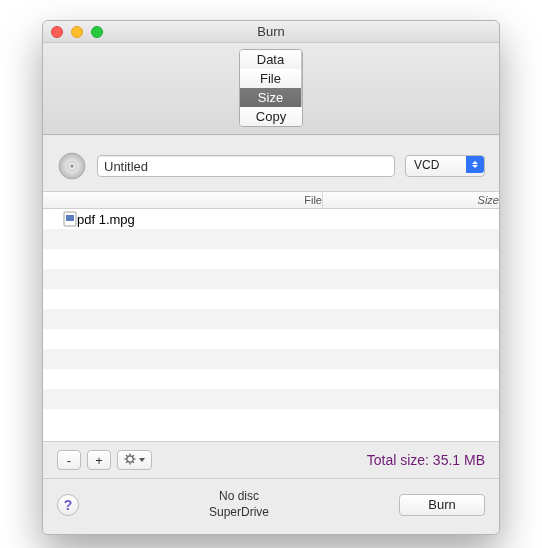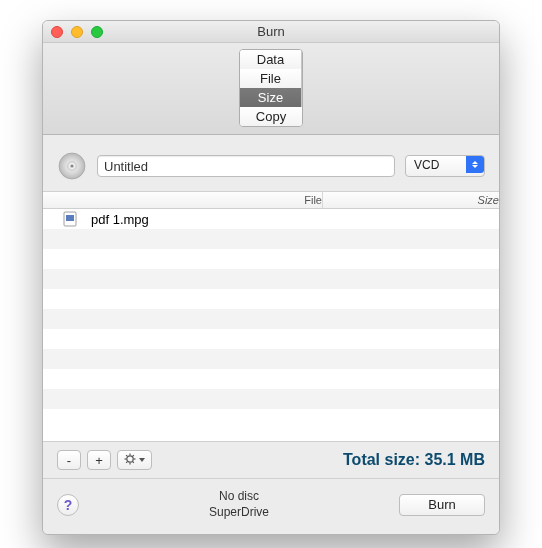--- a/index.html
+++ b/index.html
@@ -132,21 +132,21 @@
   .th.size { flex: 1; font-style: italic; }
 
   .list {
     background: #fff;
     height: 232px;
   }
   .rowline { display: flex; height: 20px; align-items: center; font-size: 13px; }
   .rowline:nth-child(even) { background: #f3f3f3; }
   .rowline.data { background: #fff; }
   .cell { padding-left: 8px; }
-  .cell.file { flex: 0 0 280px; display: flex; align-items: center; gap: 14px; padding-left: 20px;}
+  .cell.file { flex: 0 0 280px; display: flex; align-items: center; gap: 0; padding-left: 20px;}
   .cell.size { flex: 1; }
   .file-ico { width: 14px; height: 16px; }
 
   .footer1 {
     display: flex;
     align-items: center;
     justify-content: space-between;
     padding: 8px 14px;
     background: #ececec;
     border-top: 1px solid #cfcfcf;
@@ -166,21 +166,21 @@
     align-items: center;
     justify-content: center;
     cursor: default;
   }
   .gearbtn svg { width: 12px; height: 12px; }
   .gearbtn .chevd {
     margin-left: 3px;
     width: 0; height: 0; border-left: 3px solid transparent; border-right: 3px solid transparent;
     border-top: 4px solid #555;
   }
-  .totalsize { font-size: 16px; color: #0c4a6e; font-weight: bold; }
+  .totalsize { font-size: 14px; color: #701a75; }
 
   .footer2 {
     display: flex;
     align-items: center;
     justify-content: space-between;
     padding: 10px 14px 14px;
     background: #ececec;
   }
   .help {
     width: 22px; height: 22px; border-radius: 50%;

